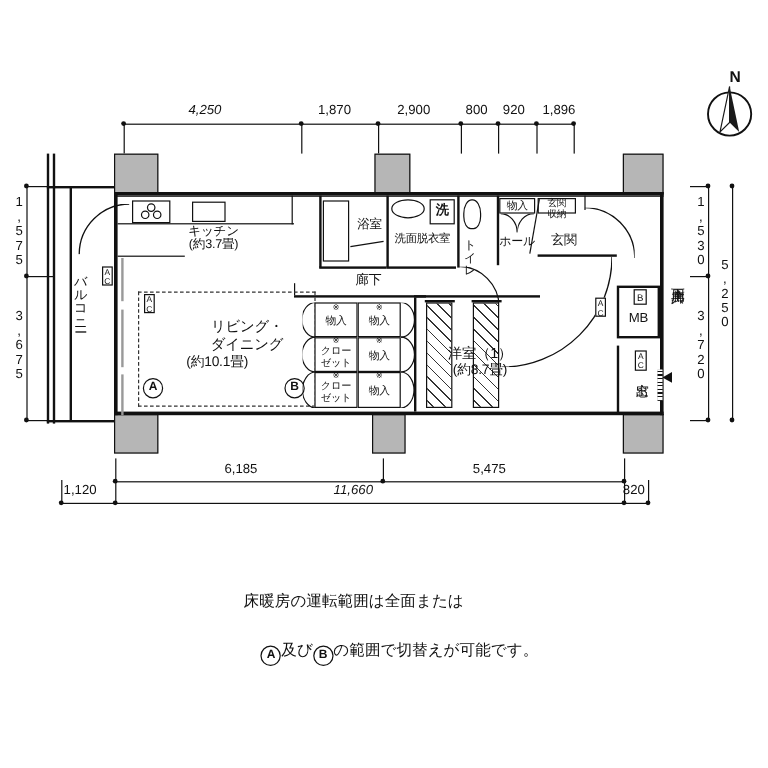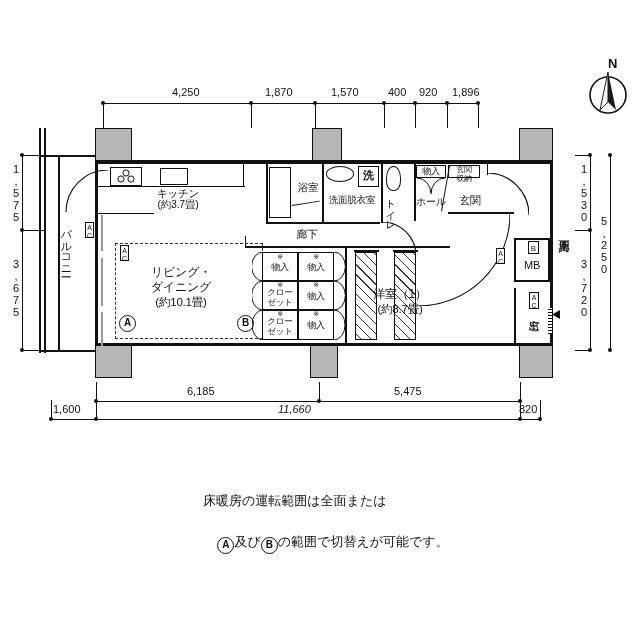--- a/index.html
+++ b/index.html
@@ -65,24 +65,24 @@
     <div class="dot" style="left:413px;top:101px;"></div>
     <div class="dot" style="left:445px;top:101px;"></div>
     <div class="dot" style="left:476px;top:101px;"></div>
     <div class="dvline" style="left:103px;top:104px;height:24px;"></div>
     <div class="dvline" style="left:251px;top:104px;height:24px;"></div>
     <div class="dvline" style="left:315px;top:104px;height:24px;"></div>
     <div class="dvline" style="left:384px;top:104px;height:24px;"></div>
     <div class="dvline" style="left:415px;top:104px;height:24px;"></div>
     <div class="dvline" style="left:447px;top:104px;height:24px;"></div>
     <div class="dvline" style="left:478px;top:104px;height:24px;"></div>
-    <div class="dim" style="left:172px;top:86px;">4,250</div>
+    <div class="dim" style="left:157px;top:86px;font-style:italic;">4,250</div>
     <div class="dim" style="left:265px;top:86px;">1,870</div>
-    <div class="dim" style="left:331px;top:86px;">1,570</div>
-    <div class="dim" style="left:388px;top:86px;">400</div>
+    <div class="dim" style="left:331px;top:86px;">2,900</div>
+    <div class="dim" style="left:388px;top:86px;">800</div>
     <div class="dim" style="left:419px;top:86px;">920</div>
     <div class="dim" style="left:452px;top:86px;">1,896</div>
   </div>
 
   <div>
     <div class="dvline" style="left:22px;top:155px;height:195px;"></div>
     <div class="dot" style="left:20px;top:153px;"></div>
     <div class="dot" style="left:20px;top:228px;"></div>
     <div class="dot" style="left:20px;top:348px;"></div>
     <div class="dline" style="left:23px;top:155px;width:22px;"></div>
@@ -121,21 +121,21 @@
 
     <div class="dline" style="left:51px;top:419px;width:489px;"></div>
     <div class="dot" style="left:49px;top:417px;"></div>
     <div class="dot" style="left:94px;top:417px;"></div>
     <div class="dot" style="left:518px;top:417px;"></div>
     <div class="dot" style="left:538px;top:417px;"></div>
     <div class="dvline" style="left:51px;top:400px;height:20px;"></div>
     <div class="dvline" style="left:96px;top:400px;height:20px;"></div>
     <div class="dvline" style="left:520px;top:400px;height:20px;"></div>
     <div class="dvline" style="left:540px;top:400px;height:20px;"></div>
-    <div class="dim" style="left:53px;top:403px;">1,600</div>
+    <div class="dim" style="left:53px;top:403px;">1,120</div>
     <div class="dim" style="left:278px;top:403px;font-style:italic;">11,660</div>
     <div class="dim" style="left:519px;top:403px;">820</div>
   </div>
 
   <div>
     <div class="thin" style="left:39px;top:128px;width:1.5px;height:225px;"></div>
     <div class="thin" style="left:44px;top:128px;width:1.5px;height:225px;"></div>
     <div class="thin" style="left:39px;top:155px;width:56px;height:1.5px;"></div>
     <div class="thin" style="left:39px;top:350px;width:56px;height:1.5px;"></div>
     <div class="thin" style="left:58px;top:155px;width:1.5px;height:196px;"></div>
@@ -256,21 +256,21 @@
   </div>
 
   <div>
     <div class="lbl" style="left:288px;top:228px;width:38px;font-size:11px;">廊下</div>
     <div class="thin" style="left:245px;top:236px;width:1.2px;height:10px;"></div>
     <div class="thin" style="left:245px;top:246px;width:110px;height:2.4px;"></div>
   </div>
 
   <div>
     <div class="dash" style="left:115px;top:243px;width:148px;height:96px;"></div>
-    <div class="lbl" style="left:126px;top:265px;width:110px;font-size:12px;line-height:15px;">リビング・
+    <div class="lbl" style="left:126px;top:265px;width:110px;font-size:12px;line-height:15px;text-align:right;">リビング・
 ダイニング</div>
     <div class="lbl" style="left:126px;top:296px;width:110px;font-size:11.5px;">(約10.1畳)</div>
     <div class="circ" style="left:119px;top:315px;">A</div>
     <div class="circ" style="left:237px;top:315px;">B</div>
     <div class="acbox" style="left:120px;top:245px;width:9px;height:16px;">A<br>C</div>
   </div>
 
   <div>
     <div class="room" style="left:262px;top:252px;width:36px;height:29px;"></div>
     <div class="room" style="left:298px;top:252px;width:36px;height:29px;"></div>

